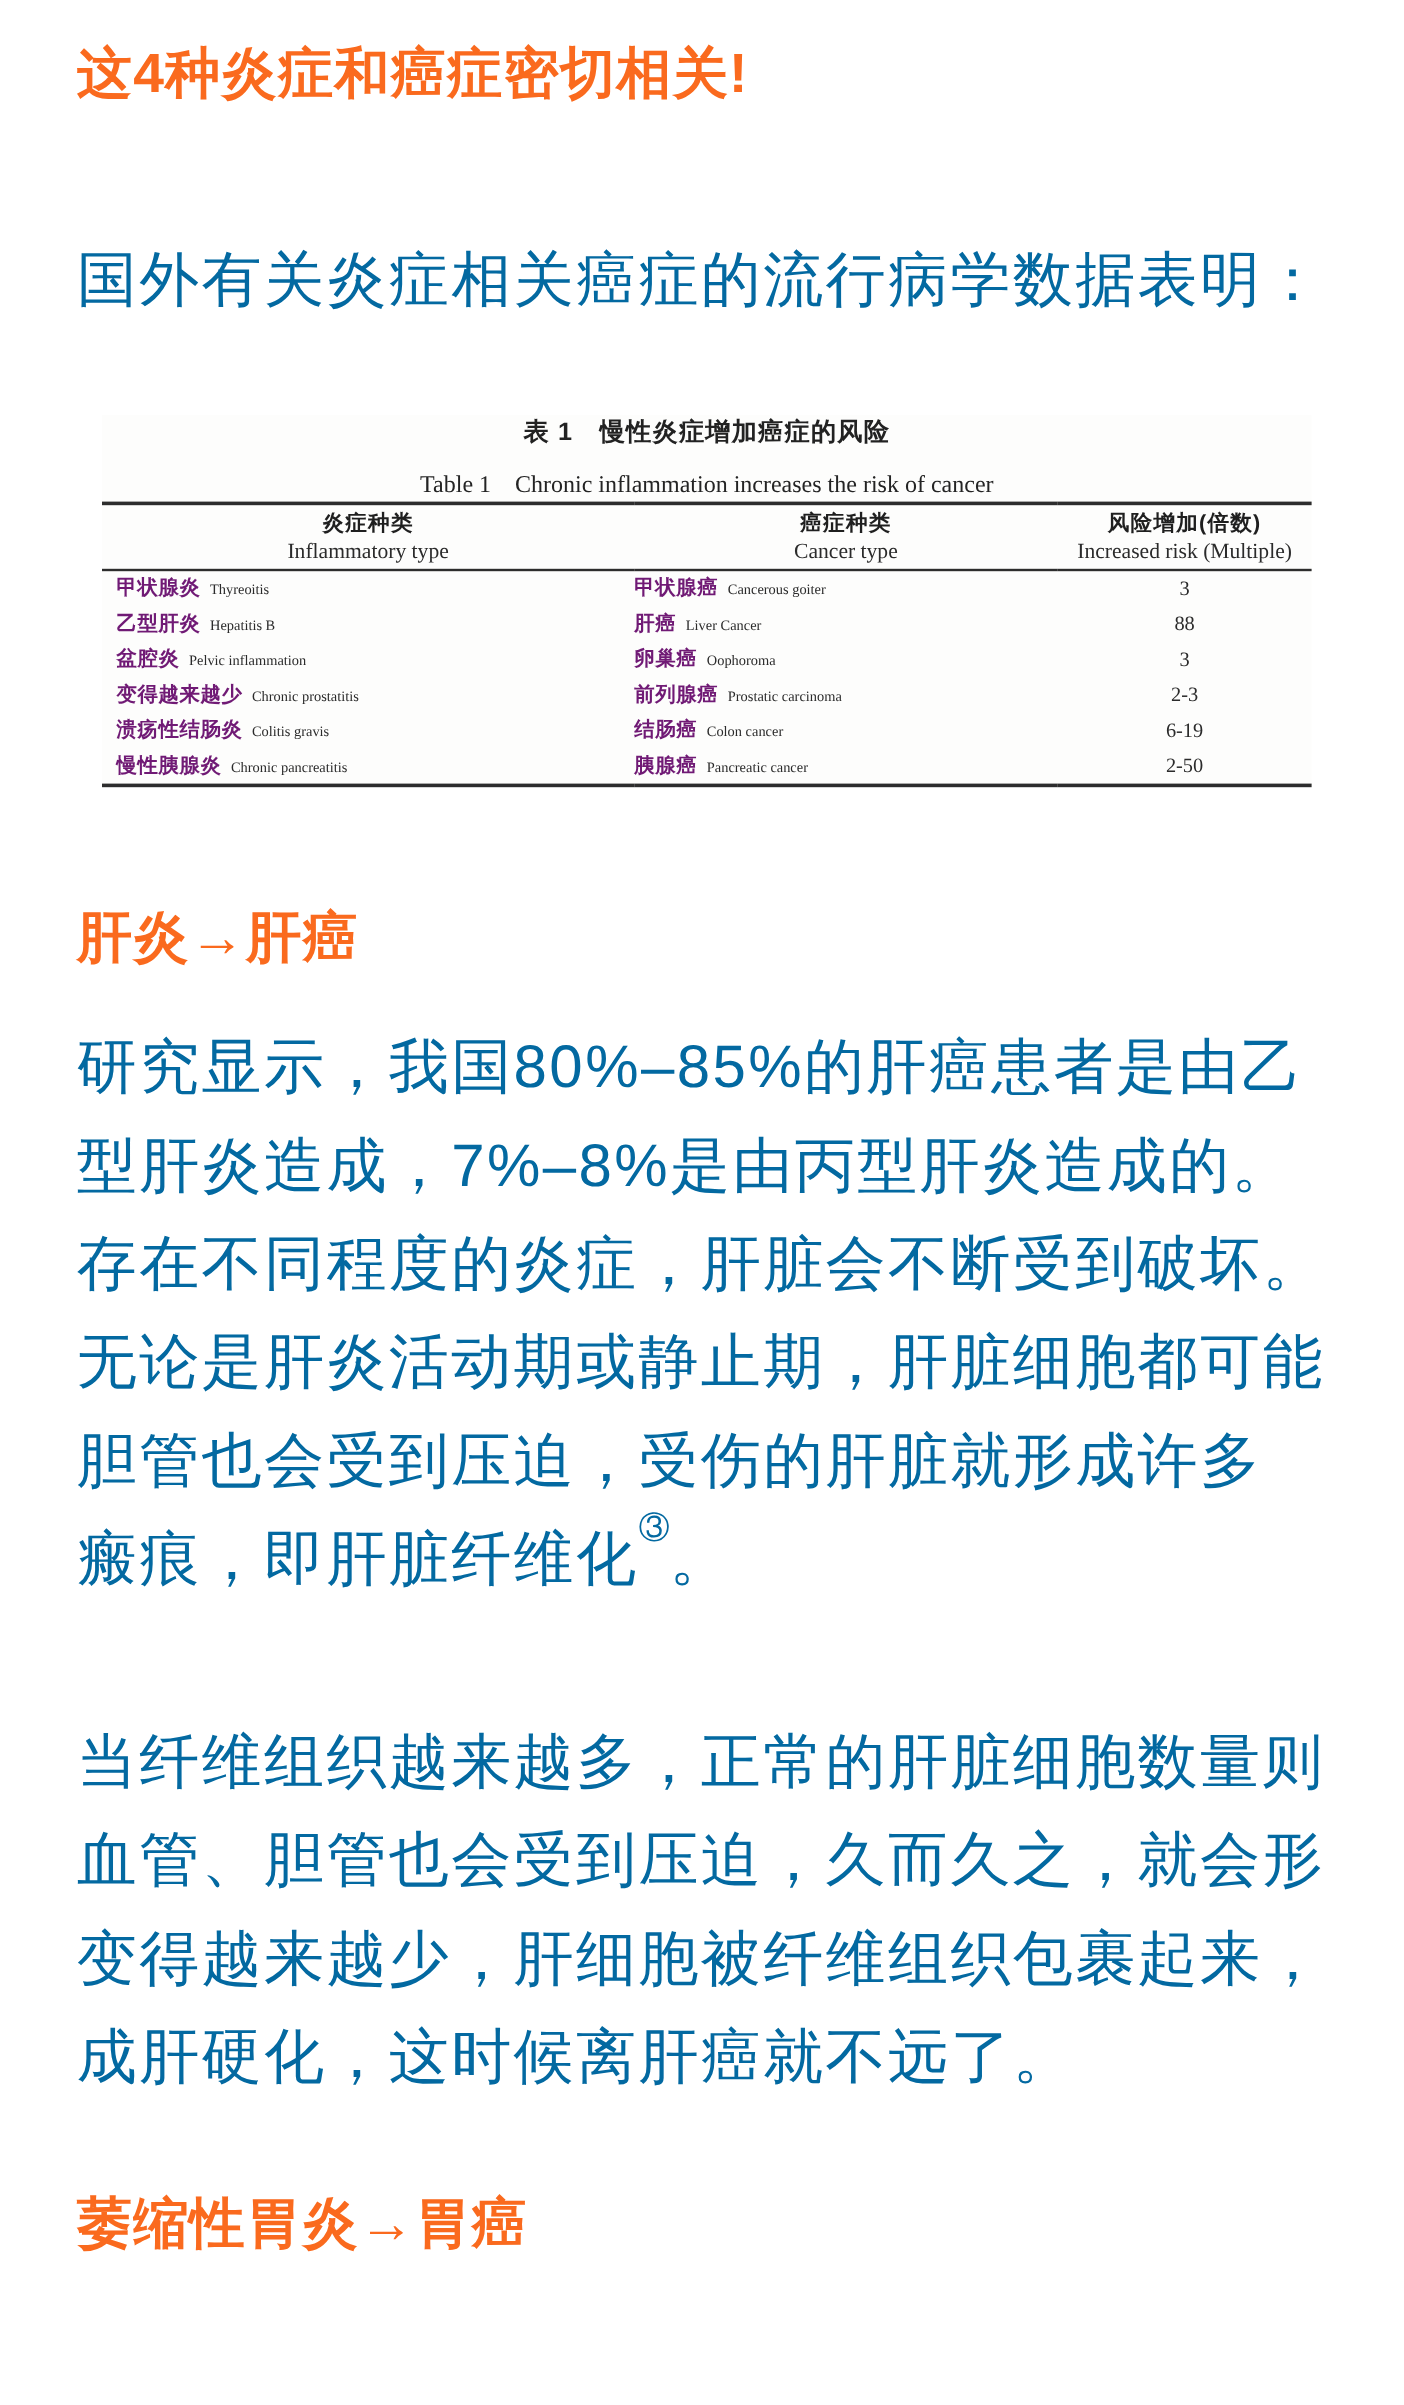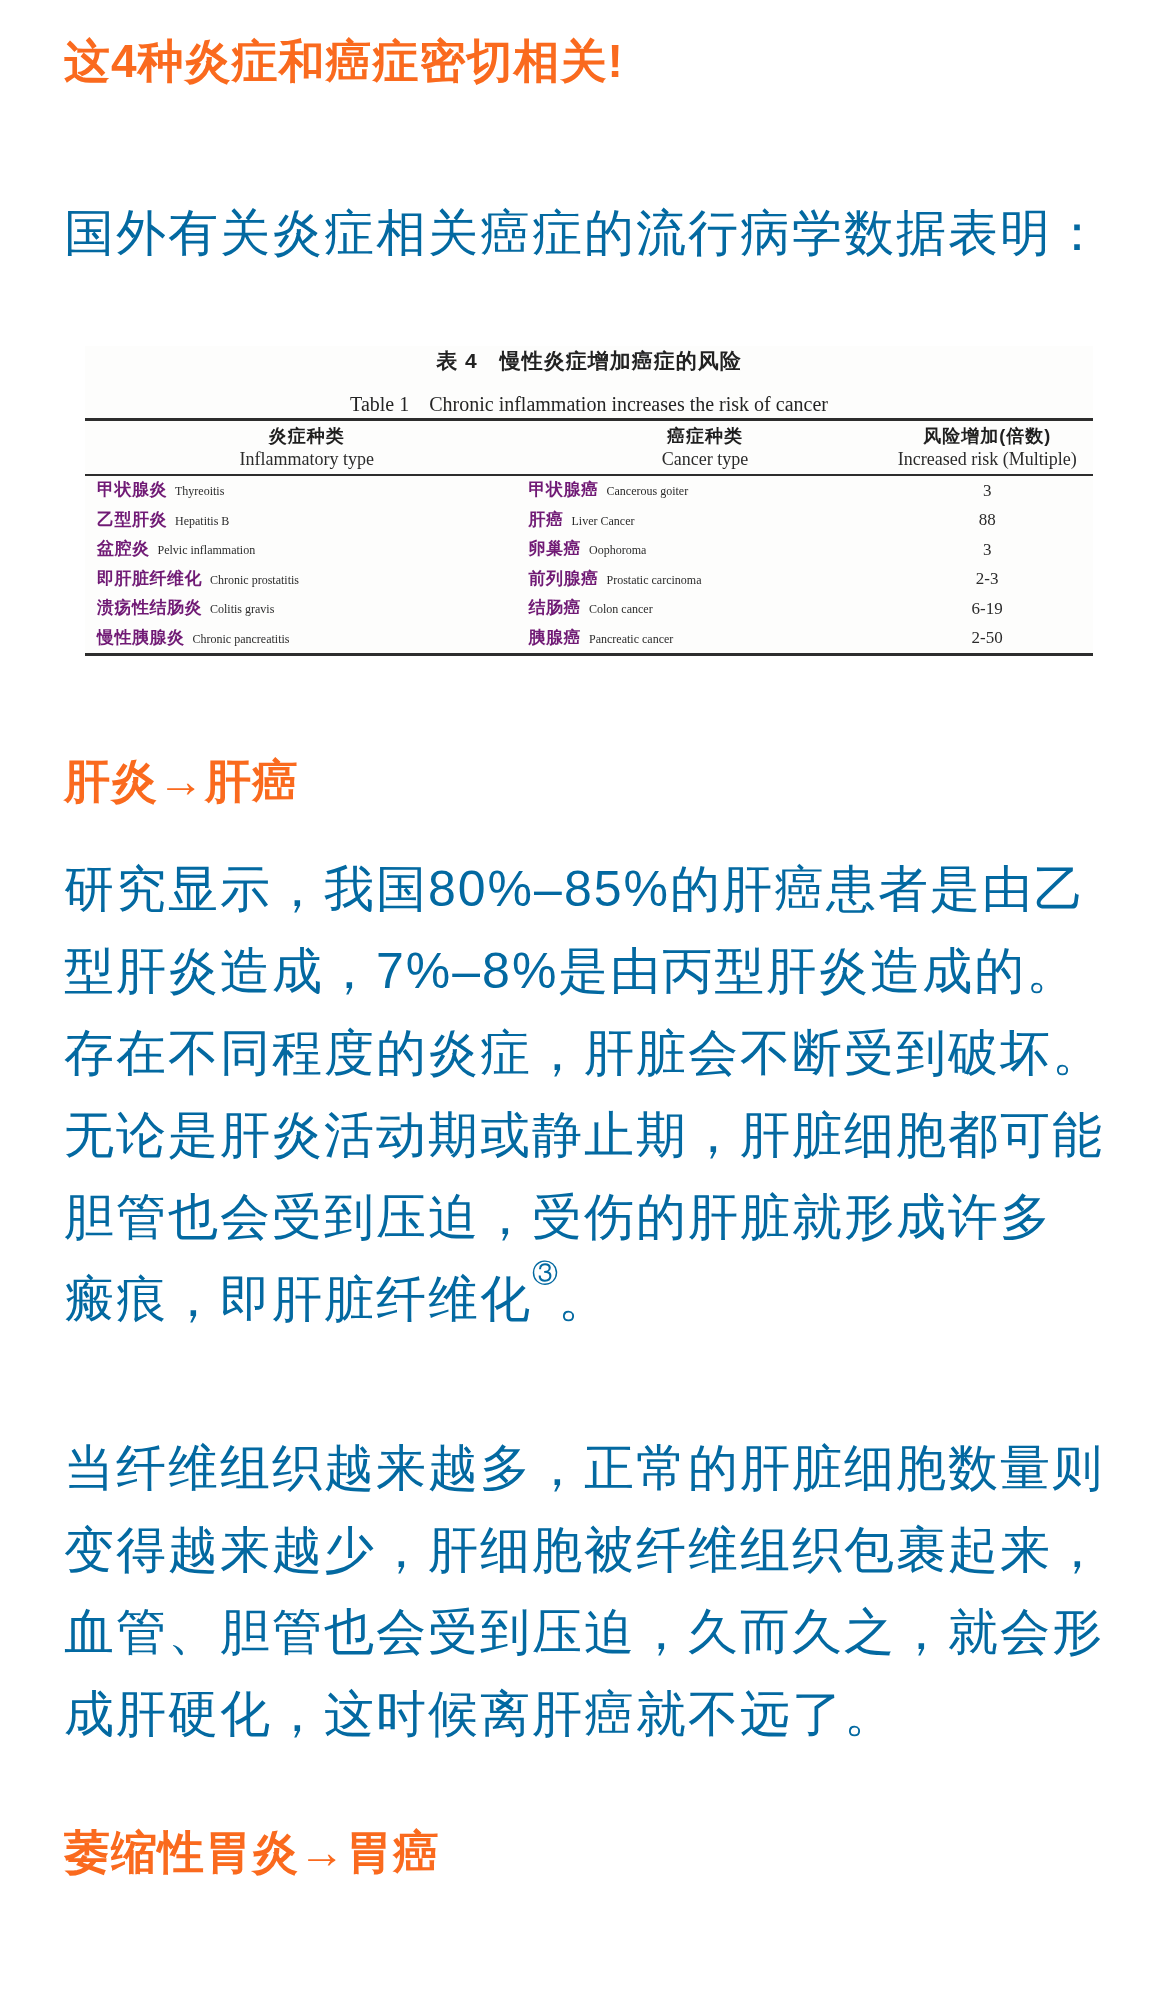--- a/index.html
+++ b/index.html
@@ -145,21 +145,21 @@
 
 <div class="page">
 
   <h1 class="article-title">这4种炎症和癌症密切相关!</h1>
 
   <div class="para intro-para">
     <div class="line">国外有关炎症相关癌症的流行病学数据表明：</div>
   </div>
 
   <figure class="table-figure">
-    <div class="cap-cn">表 4　慢性炎症增加癌症的风险</div>
+    <div class="cap-cn">表 1　慢性炎症增加癌症的风险</div>
     <div class="cap-en">Table 1　Chronic inflammation increases the risk of cancer</div>
     <table class="risk-table">
       <colgroup>
           <col class="c1">
           <col class="c2">
           <col class="c3">
         </colgroup>
       <thead>
         <tr>
           <th>
@@ -186,21 +186,21 @@
           <td class="cell-inflammation"><span class="zh">乙型肝炎</span><span class="en">Hepatitis B</span></td>
           <td class="cell-cancer"><span class="zh">肝癌</span><span class="en">Liver Cancer</span></td>
           <td class="cell-risk">88</td>
         </tr>
         <tr>
           <td class="cell-inflammation"><span class="zh">盆腔炎</span><span class="en">Pelvic inflammation</span></td>
           <td class="cell-cancer"><span class="zh">卵巢癌</span><span class="en">Oophoroma</span></td>
           <td class="cell-risk">3</td>
         </tr>
         <tr>
-          <td class="cell-inflammation"><span class="zh">即肝脏纤维化</span><span class="en">Chronic prostatitis</span></td>
+          <td class="cell-inflammation"><span class="zh">变得越来越少</span><span class="en">Chronic prostatitis</span></td>
           <td class="cell-cancer"><span class="zh">前列腺癌</span><span class="en">Prostatic carcinoma</span></td>
           <td class="cell-risk">2-3</td>
         </tr>
         <tr>
           <td class="cell-inflammation"><span class="zh">溃疡性结肠炎</span><span class="en">Colitis gravis</span></td>
           <td class="cell-cancer"><span class="zh">结肠癌</span><span class="en">Colon cancer</span></td>
           <td class="cell-risk">6-19</td>
         </tr>
         <tr>
           <td class="cell-inflammation"><span class="zh">慢性胰腺炎</span><span class="en">Chronic pancreatitis</span></td>
@@ -217,20 +217,20 @@
     <div class="line">研究显示，我国80%–85%的肝癌患者是由乙</div>
     <div class="line">型肝炎造成，7%–8%是由丙型肝炎造成的。</div>
     <div class="line">存在不同程度的炎症，肝脏会不断受到破坏。</div>
     <div class="line">无论是肝炎活动期或静止期，肝脏细胞都可能</div>
     <div class="line">胆管也会受到压迫，受伤的肝脏就形成许多</div>
     <div class="line"><span>瘢痕，即肝脏纤维化</span><sup class="ref-mark">③</sup><span>。</span></div>
   </div>
 
   <div class="para para-cirrhosis">
     <div class="line">当纤维组织越来越多，正常的肝脏细胞数量则</div>
+    <div class="line">血管、胆管也会受到压迫，久而久之，就会形</div>
     <div class="line">变得越来越少，肝细胞被纤维组织包裹起来，</div>
-    <div class="line">血管、胆管也会受到压迫，久而久之，就会形</div>
     <div class="line">成肝硬化，这时候离肝癌就不远了。</div>
   </div>
 
   <h2 class="section-heading heading-gastritis">萎缩性胃炎→胃癌</h2>
 
 </div>
 
 </body></html>

